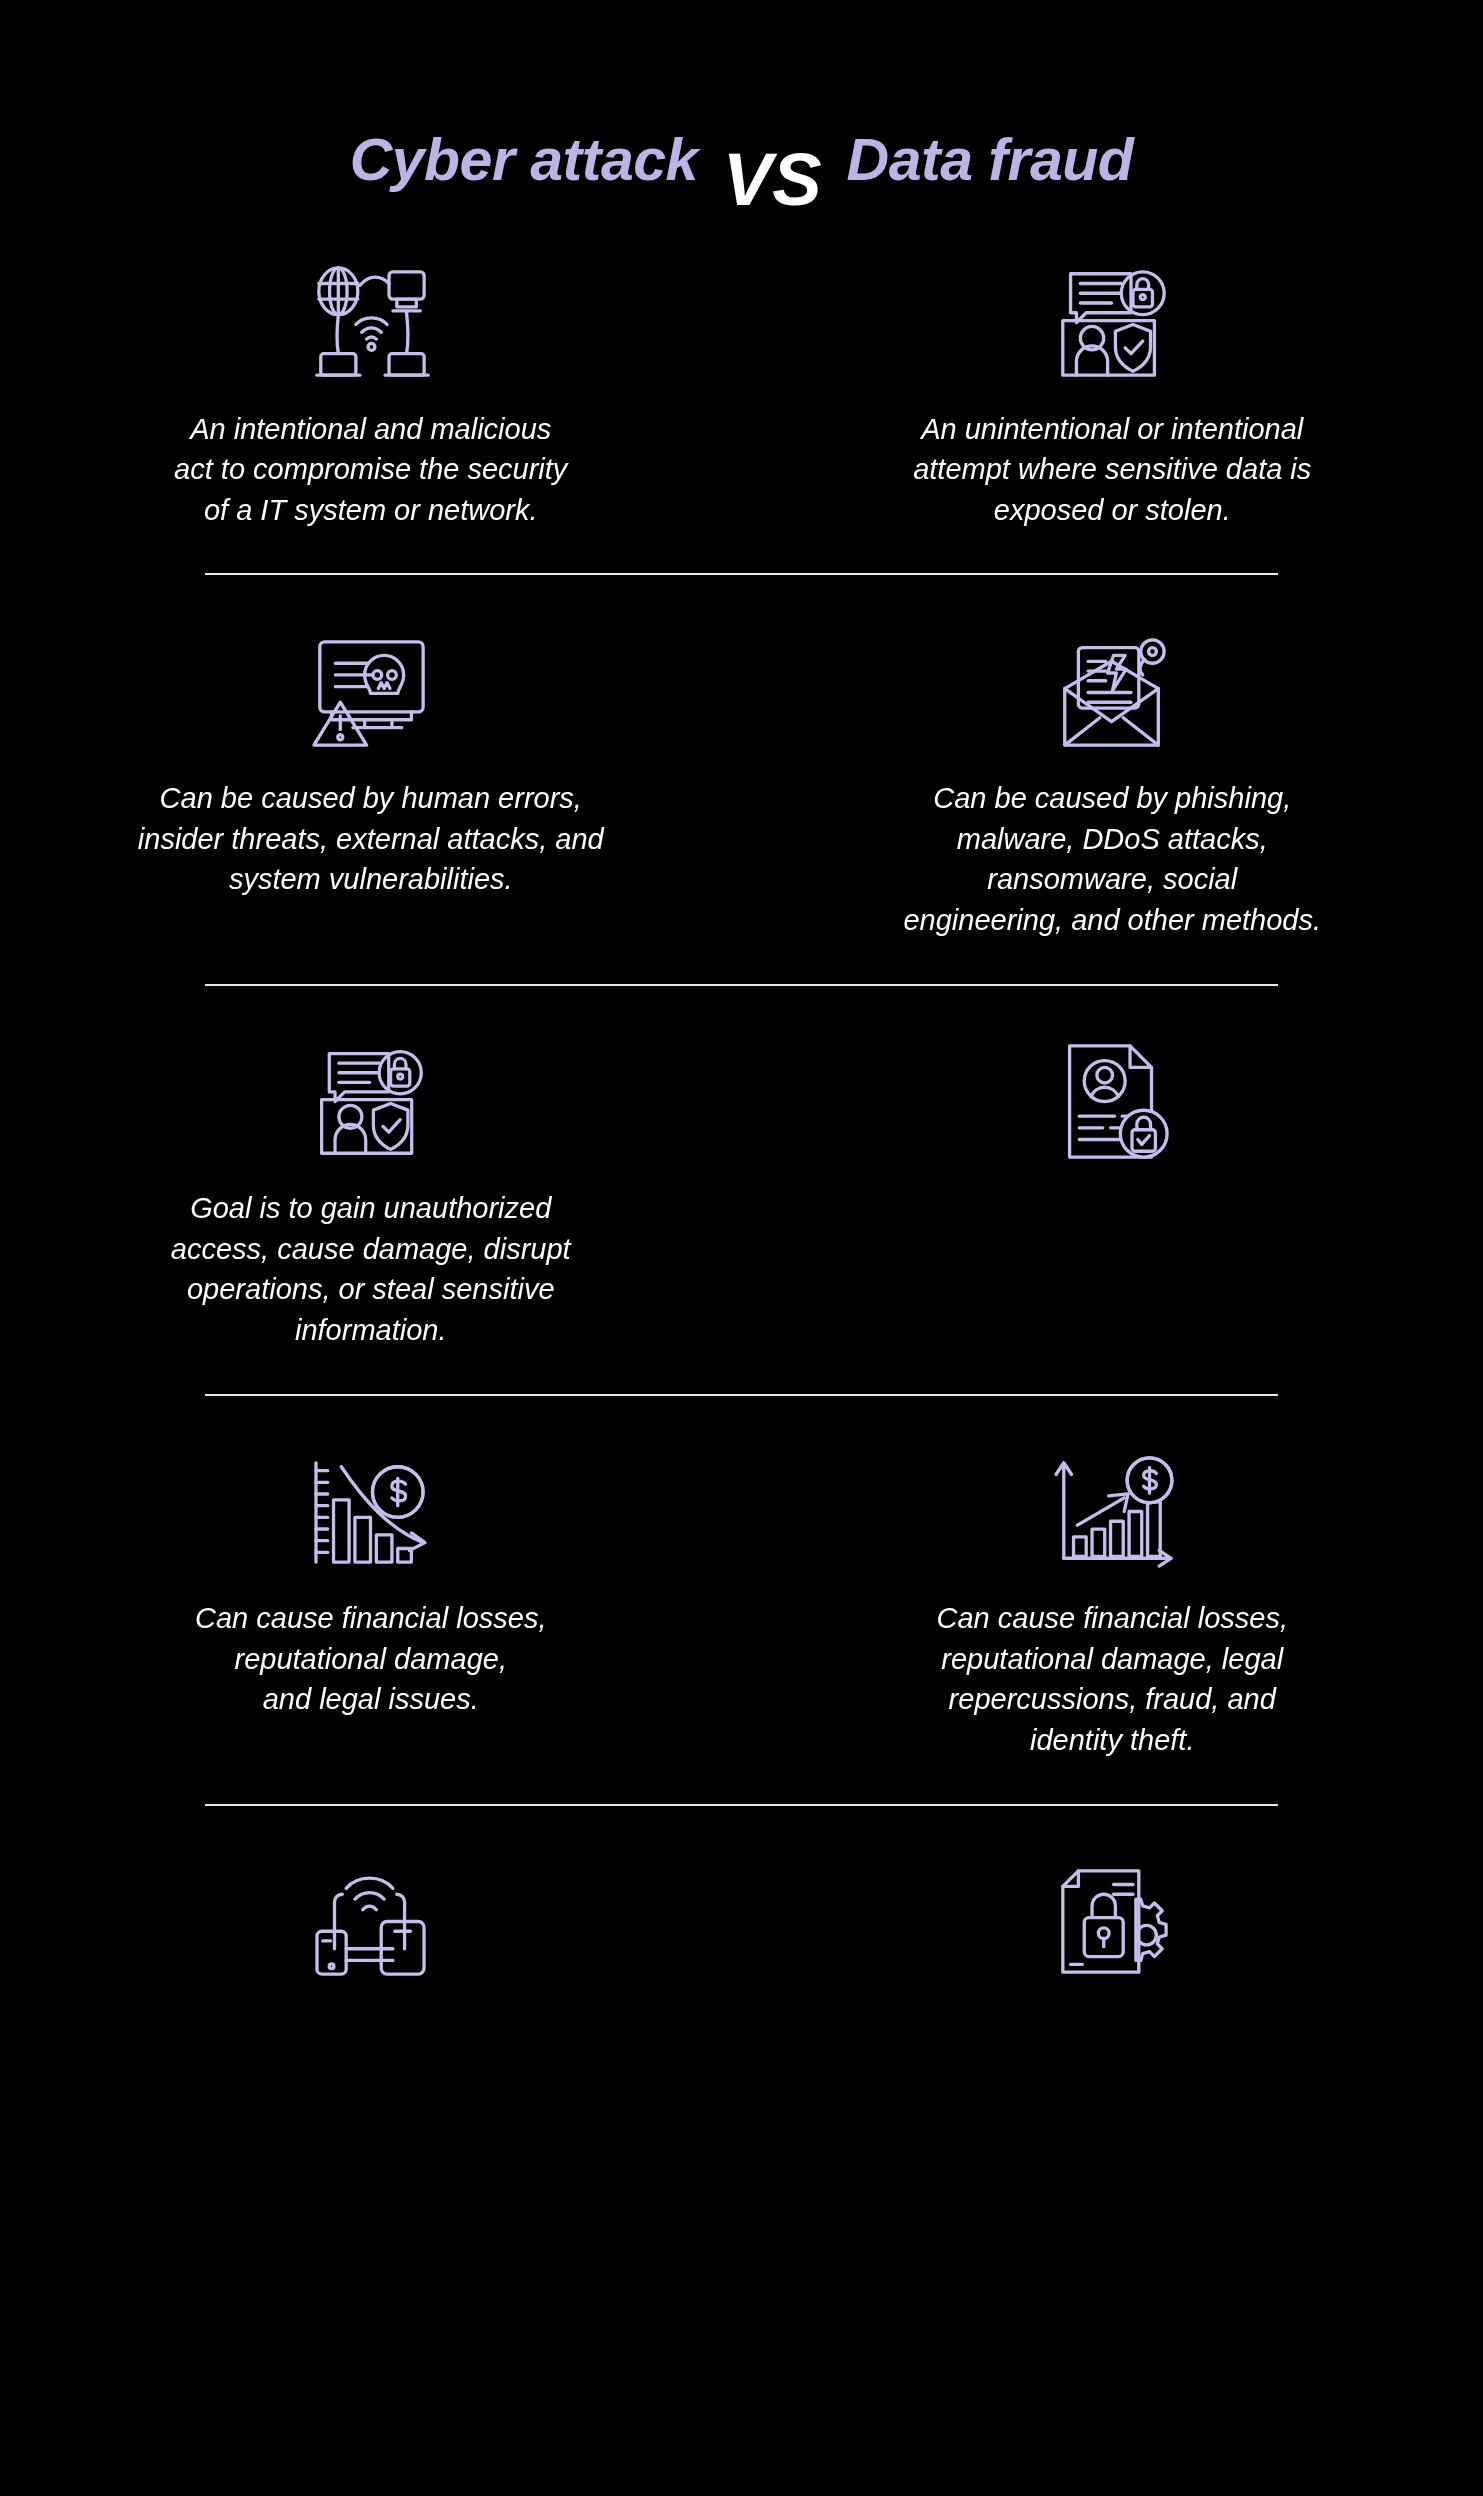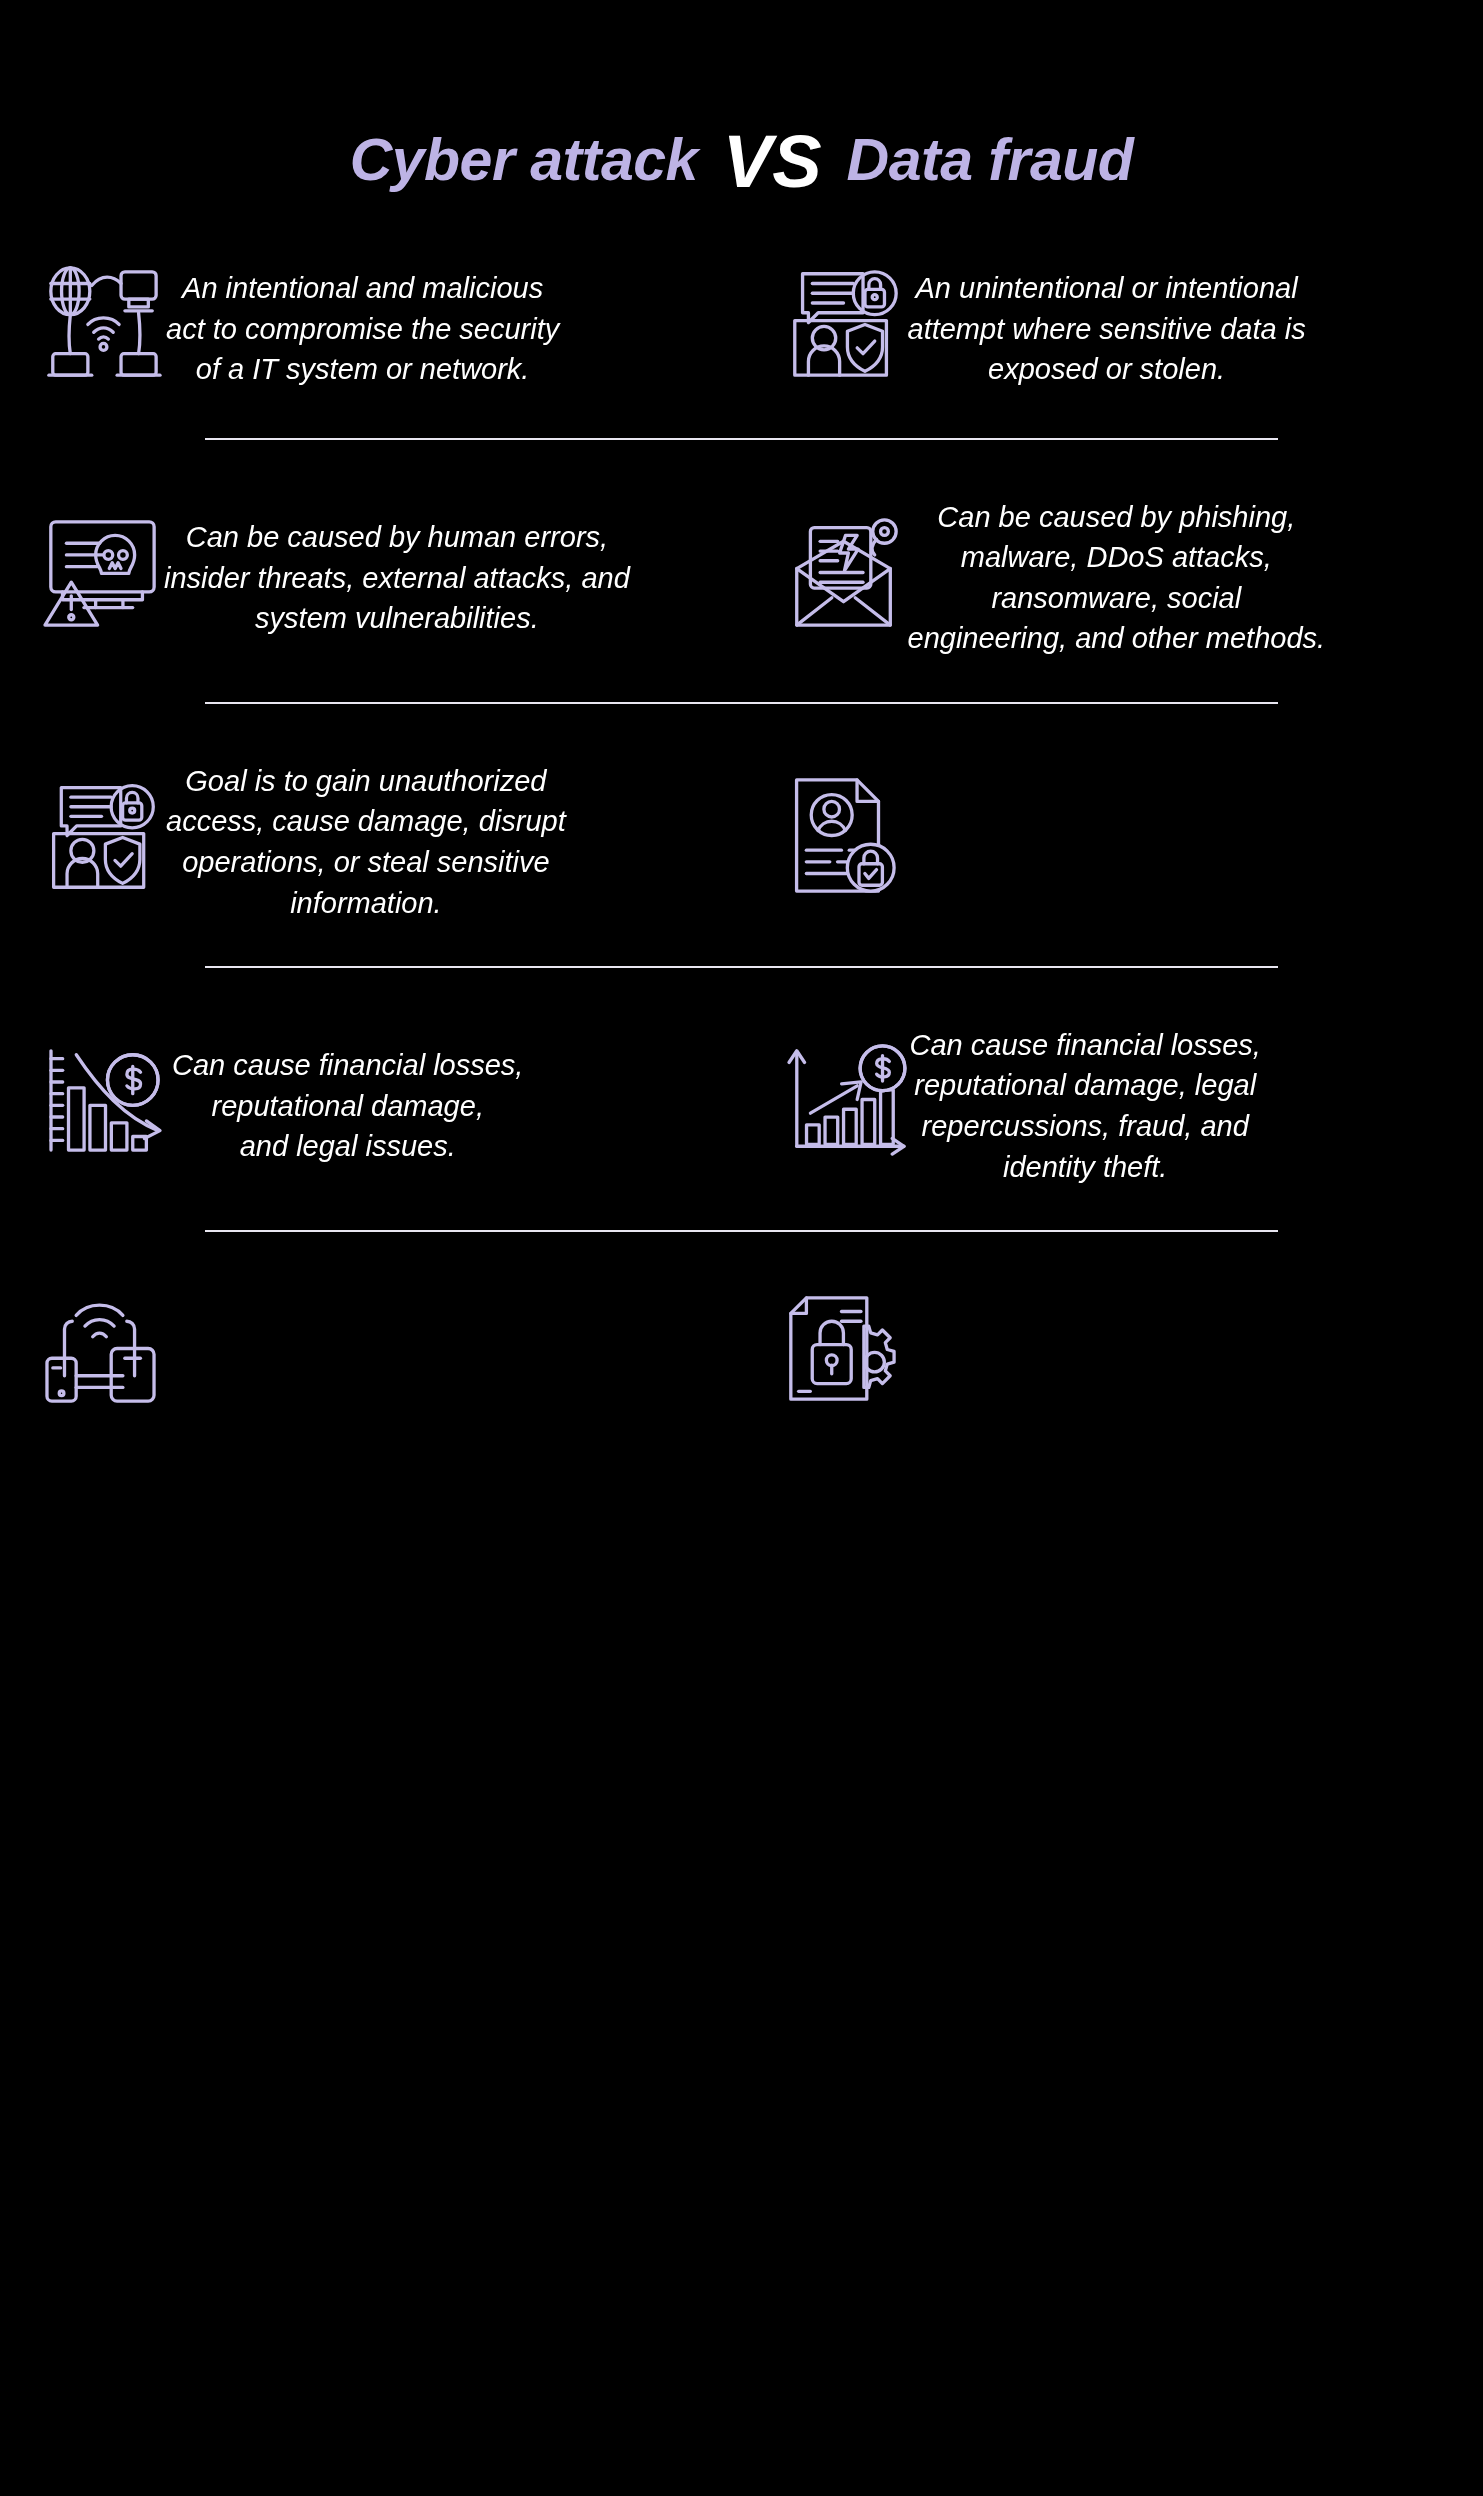--- a/index.html
+++ b/index.html
@@ -28,39 +28,39 @@
     letter-spacing:-0.5px;
     white-space:nowrap;
   }
   .title-vs {
     color:#ffffff;
     font-size:74px;
     font-weight:bold;
     letter-spacing:0px;
     white-space:nowrap;
     position:relative;
-    top:2px;
+    top:20px;
   }
 
   
   .grid {
     position:relative;
     width:100%;
     padding:0 0 39px 0;
     margin-top:47px;
   }
   .row {
     position:relative;
     display:flex;
     width:100%;
   }
   .cell {
     width:50%;
     display:flex;
-    flex-direction:row;
+    flex-direction:column;
     align-items:center;
     padding:0 39px;
   }
   .cell .icon-wrap {
     height:146px;
     display:flex;
     align-items:center;
     justify-content:center;
   }
   .cell .icon-wrap svg { display:block; }

